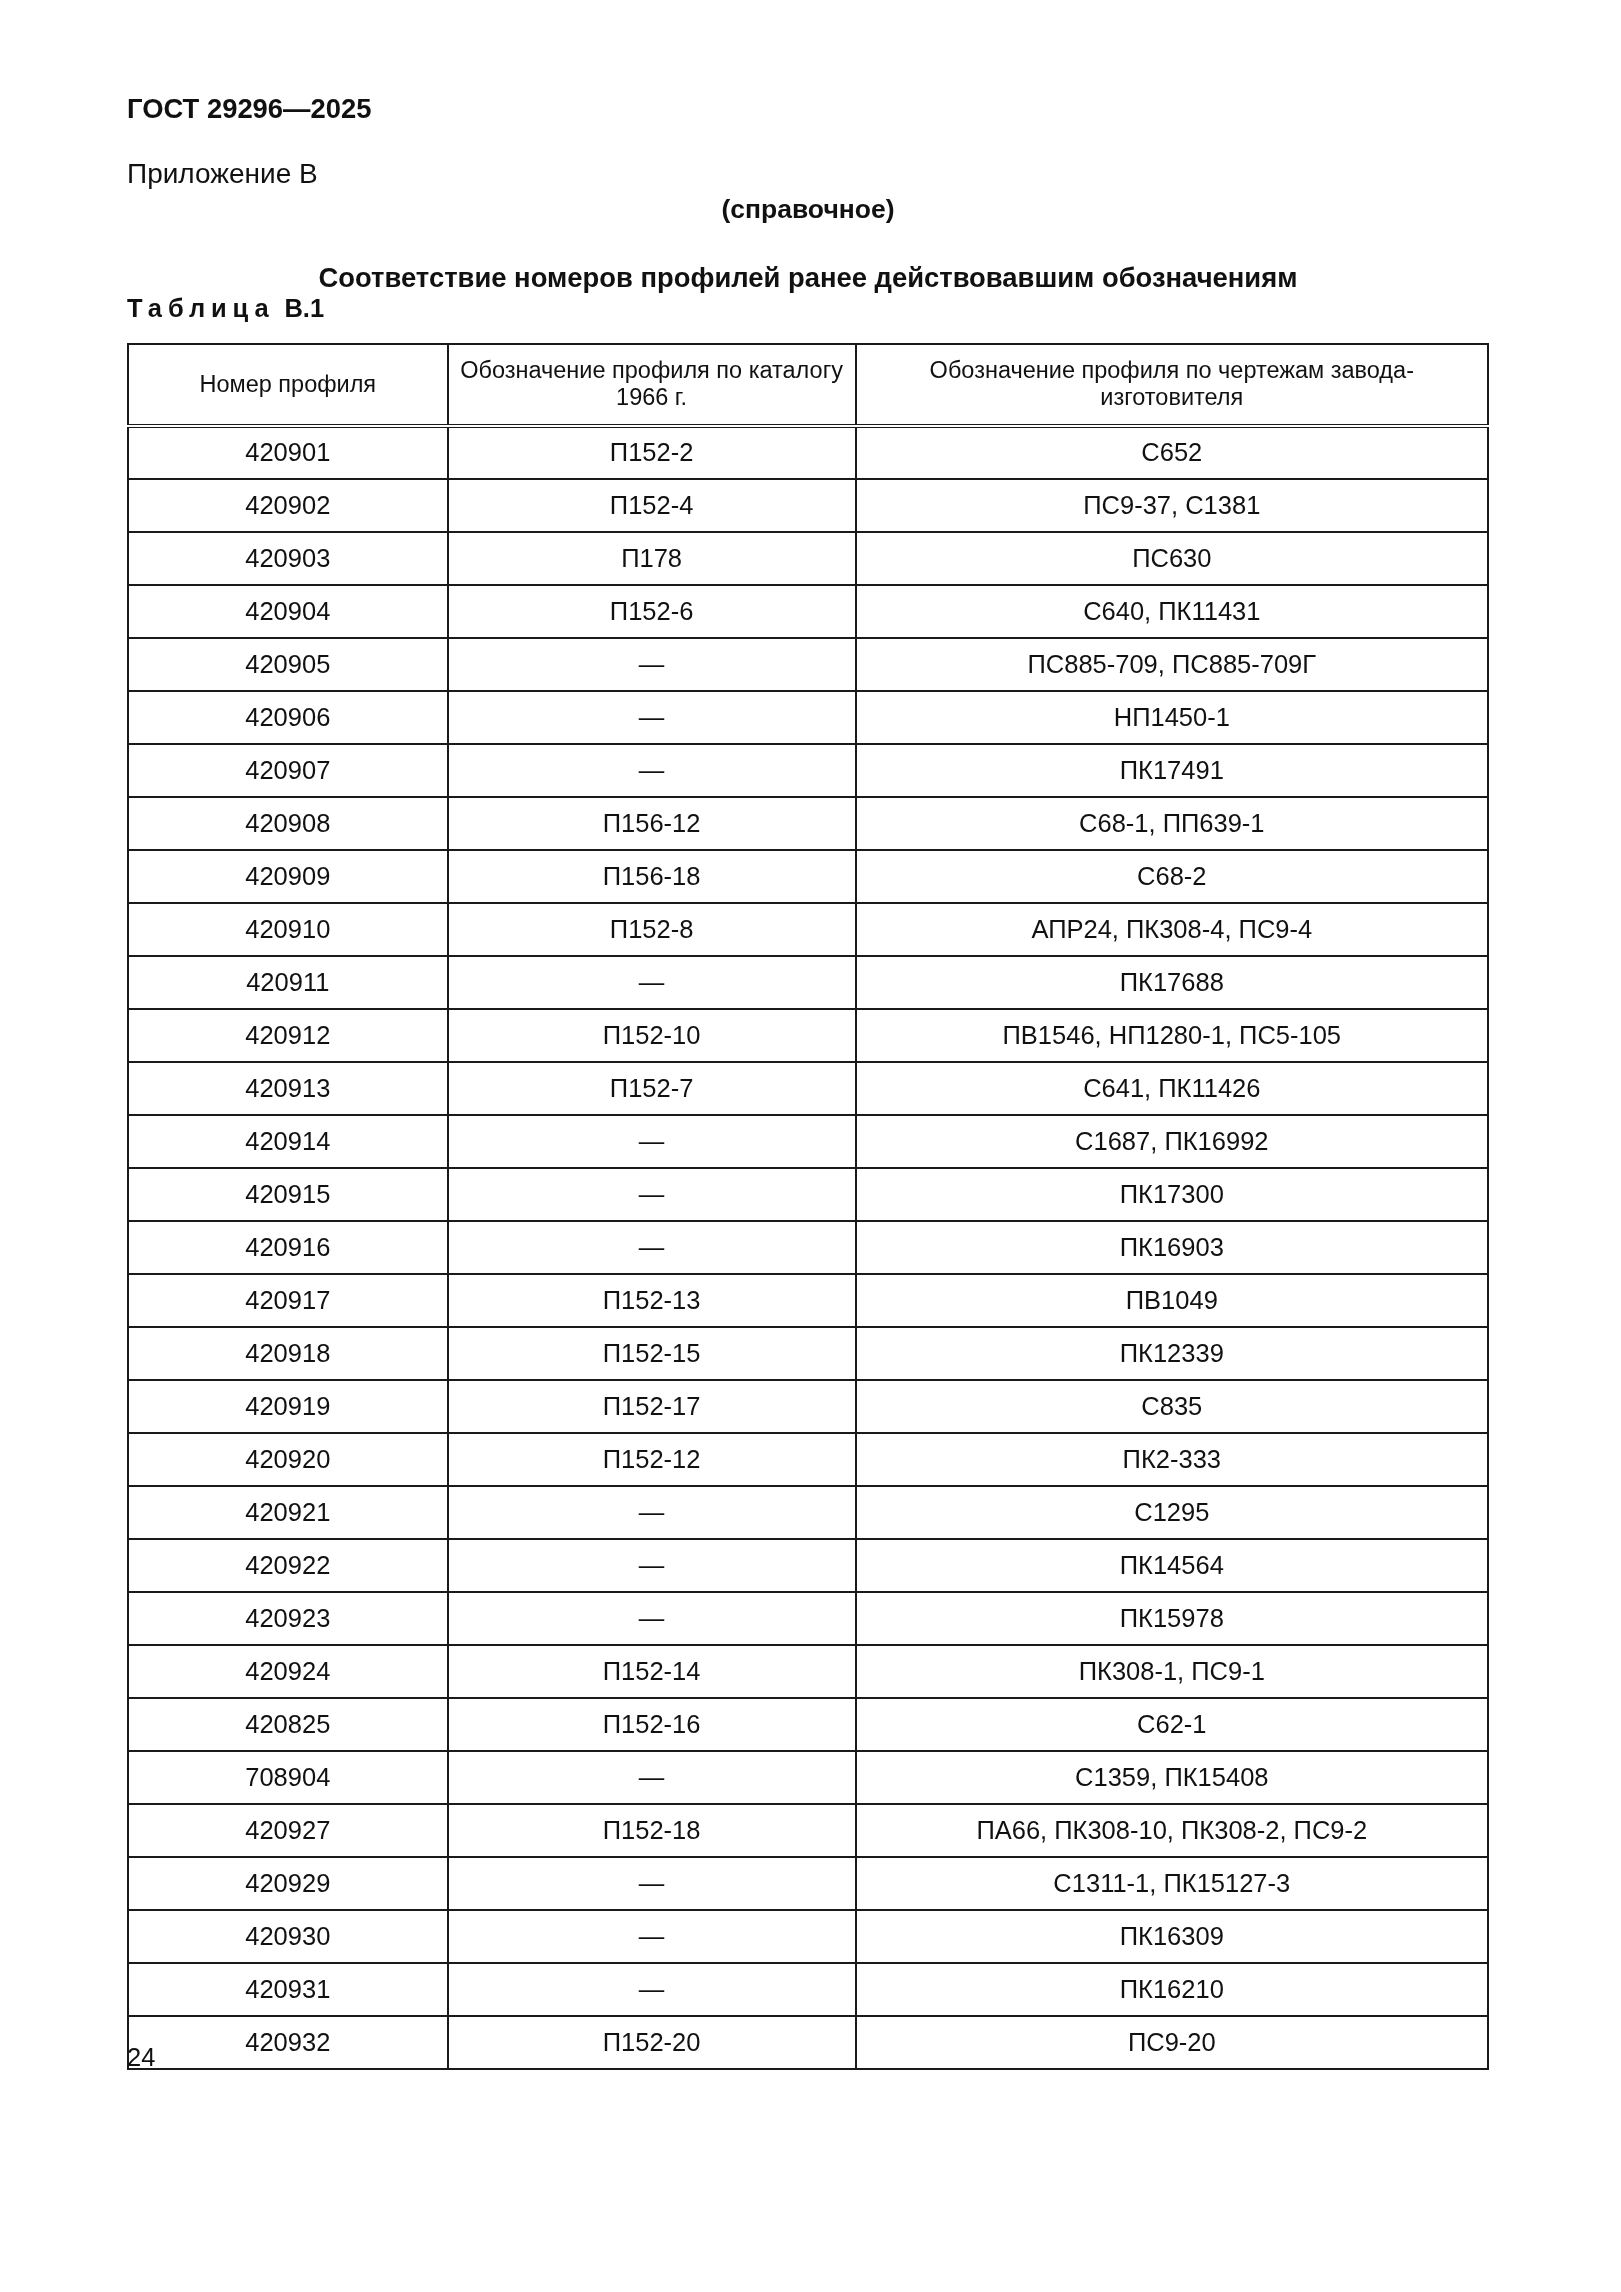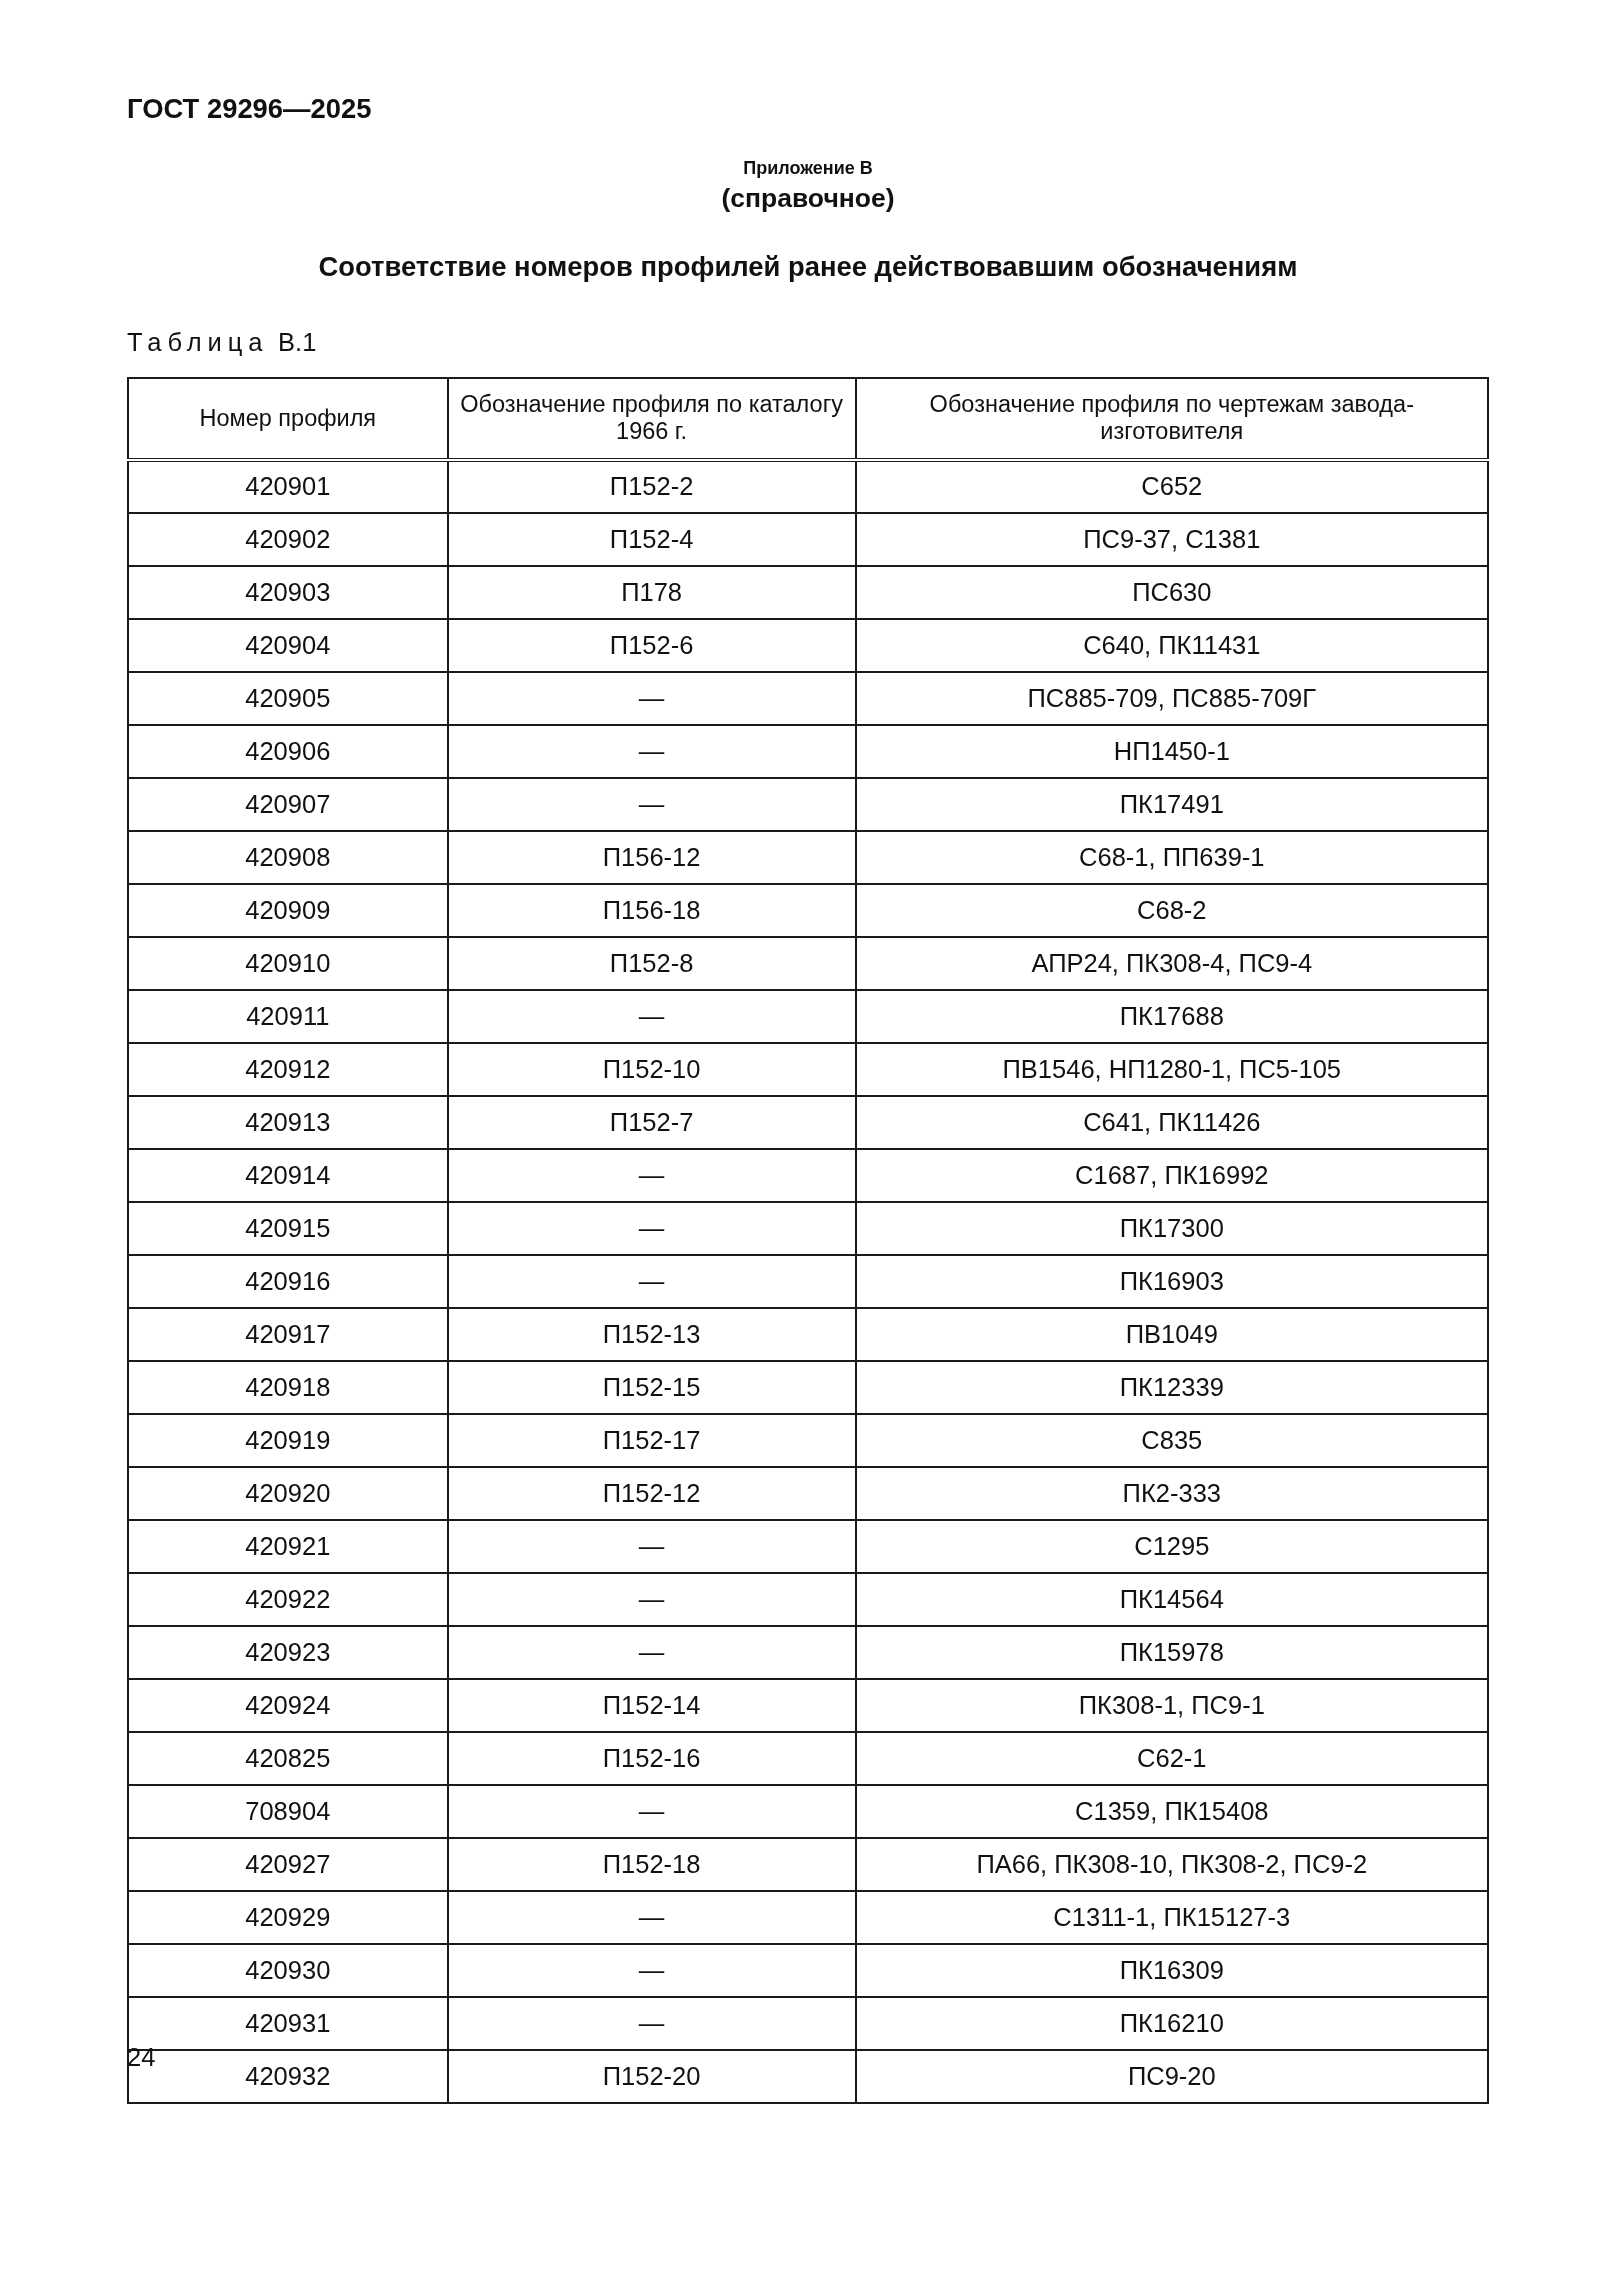--- a/index.html
+++ b/index.html
@@ -17,40 +17,39 @@
     padding: 93px 132px 0 127px;
     overflow: hidden;
   }
   .doc-header {
     font-size: 27.4px;
     font-weight: bold;
     text-align: left;
   }
   .appendix-title {
     margin-top: 33px;
-    text-align: center;
-    font-size: 18px;
-    font-weight: bold;
+    text-align: left;
+    font-size: 28px;
+    font-weight: normal;
   }
   .appendix-subtitle {
     margin-top: 3.9px;
     text-align: center;
     font-size: 26.5px;
     font-weight: bold;
   }
   .section-title {
     margin-top: 37px;
     text-align: center;
     font-size: 27.4px;
     font-weight: bold;
   }
   .table-label {
-    margin-top: 45px;
     font-size: 25.5px;
-    font-weight: normal;
+    font-weight: bold;
   }
   .table-label .spaced {
     letter-spacing: 5.9px;
     margin-right: 9.8px;
   }
   table.profiles-table {
     margin-top: 20px;
     width: 100%;
     border-collapse: collapse;
     table-layout: fixed;

